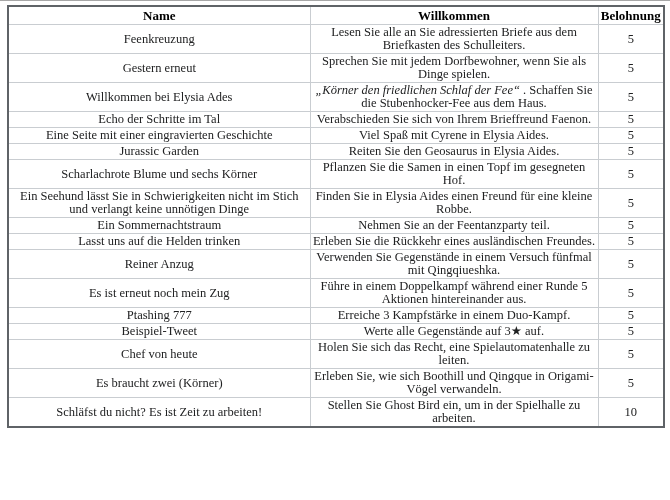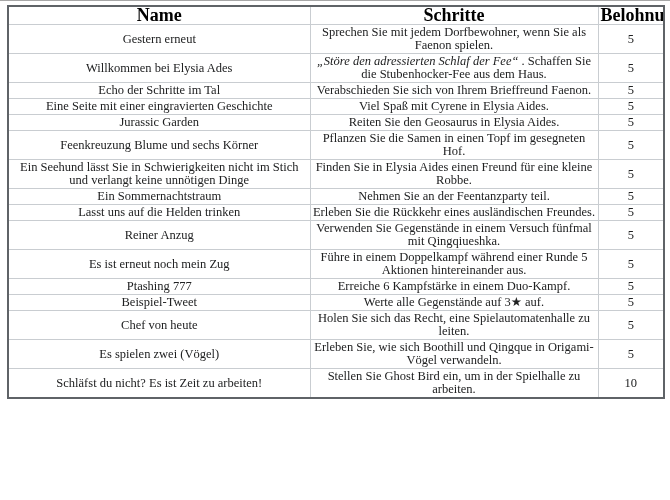--- a/index.html
+++ b/index.html
@@ -33,21 +33,21 @@
     table.ach-table th,
     table.ach-table td {
       border: 1px solid #c9cdd1;
       text-align: center;
       vertical-align: middle;
       padding: 1px 2px;
       overflow: hidden;
     }
     table.ach-table th {
       font-weight: bold;
-      font-size: 18px;
+      font-size: 13px;
       padding: 2px 2px;
       color: #000000;
     }
     td i {
       font-style: italic;
     }
     col.c-name { width: 302px; }
     col.c-cond { width: 288px; }
     col.c-reward { width: 66px; }
   </style>
@@ -59,52 +59,57 @@
 
   <table class="ach-table">
     <colgroup>
       <col class="c-name">
       <col class="c-cond">
       <col class="c-reward">
     </colgroup>
     <thead>
       <tr>
         <th>Name</th>
-        <th>Schritte</th>
+        <th>Willkommen</th>
         <th>Belohnung</th>
       </tr>
     </thead>
     <tbody id="table-body">
         <tr>
+          <td>Feenkreuzung</td>
+          <td><span>Lesen Sie alle an Sie adressierten Briefe aus dem Briefkasten des Schulleiters.</span></td>
+          <td>5</td>
+        </tr>
+        <tr>
           <td>Gestern erneut</td>
-          <td><span>Sprechen Sie mit jedem Dorfbewohner, wenn Sie als Faenon spielen.</span></td>
+          <td><span>Sprechen Sie mit jedem Dorfbewohner, wenn Sie als Dinge spielen.</span></td>
           <td>5</td>
         </tr>
         <tr>
           <td>Willkommen bei Elysia Ades</td>
-          <td><i>„Störe den adressierten Schlaf der Fee“</i><span> . Schaffen Sie die Stubenhocker-Fee aus dem Haus.</span></td>
+          <td><i>„Körner den friedlichen Schlaf der Fee“</i><span> . Schaffen Sie die Stubenhocker-Fee aus dem Haus.</span></td>
           <td>5</td>
         </tr>
         <tr>
           <td>Echo der Schritte im Tal</td>
           <td><span>Verabschieden Sie sich von Ihrem Brieffreund Faenon.</span></td>
           <td>5</td>
         </tr>
         <tr>
           <td>Eine Seite mit einer eingravierten Geschichte</td>
           <td><span>Viel Spaß mit Cyrene in Elysia Aides.</span></td>
           <td>5</td>
         </tr>
         <tr>
           <td>Jurassic Garden</td>
           <td><span>Reiten Sie den Geosaurus in Elysia Aides.</span></td>
           <td>5</td>
         </tr>
         <tr>
-          <td>Feenkreuzung Blume und sechs Körner</td>
+          <td>Scharlachrote Blume und sechs Körner</td>
           <td><span>Pflanzen Sie die Samen in einen Topf im gesegneten Hof.</span></td>
           <td>5</td>
         </tr>
         <tr>
           <td>Ein Seehund lässt Sie in Schwierigkeiten nicht im Stich und verlangt keine unnötigen Dinge</td>
           <td><span>Finden Sie in Elysia Aides einen Freund für eine kleine Robbe.</span></td>
           <td>5</td>
         </tr>
         <tr>
           <td>Ein Sommernachtstraum</td>
@@ -121,35 +126,35 @@
           <td><span>Verwenden Sie Gegenstände in einem Versuch fünfmal mit Qingqiueshka.</span></td>
           <td>5</td>
         </tr>
         <tr>
           <td>Es ist erneut noch mein Zug</td>
           <td><span>Führe in einem Doppelkampf während einer Runde 5 Aktionen hintereinander aus.</span></td>
           <td>5</td>
         </tr>
         <tr>
           <td>Ptashing 777</td>
-          <td><span>Erreiche 6 Kampfstärke in einem Duo-Kampf.</span></td>
+          <td><span>Erreiche 3 Kampfstärke in einem Duo-Kampf.</span></td>
           <td>5</td>
         </tr>
         <tr>
           <td>Beispiel-Tweet</td>
           <td><span>Werte alle Gegenstände auf 3★ auf.</span></td>
           <td>5</td>
         </tr>
         <tr>
           <td>Chef von heute</td>
           <td><span>Holen Sie sich das Recht, eine Spielautomatenhalle zu leiten.</span></td>
           <td>5</td>
         </tr>
         <tr>
-          <td>Es spielen zwei (Vögel)</td>
+          <td>Es braucht zwei (Körner)</td>
           <td><span>Erleben Sie, wie sich Boothill und Qingque in Origami-Vögel verwandeln.</span></td>
           <td>5</td>
         </tr>
         <tr>
           <td>Schläfst du nicht? Es ist Zeit zu arbeiten!</td>
           <td><span>Stellen Sie Ghost Bird ein, um in der Spielhalle zu arbeiten.</span></td>
           <td>10</td>
         </tr>
       </tbody>
   </table>

